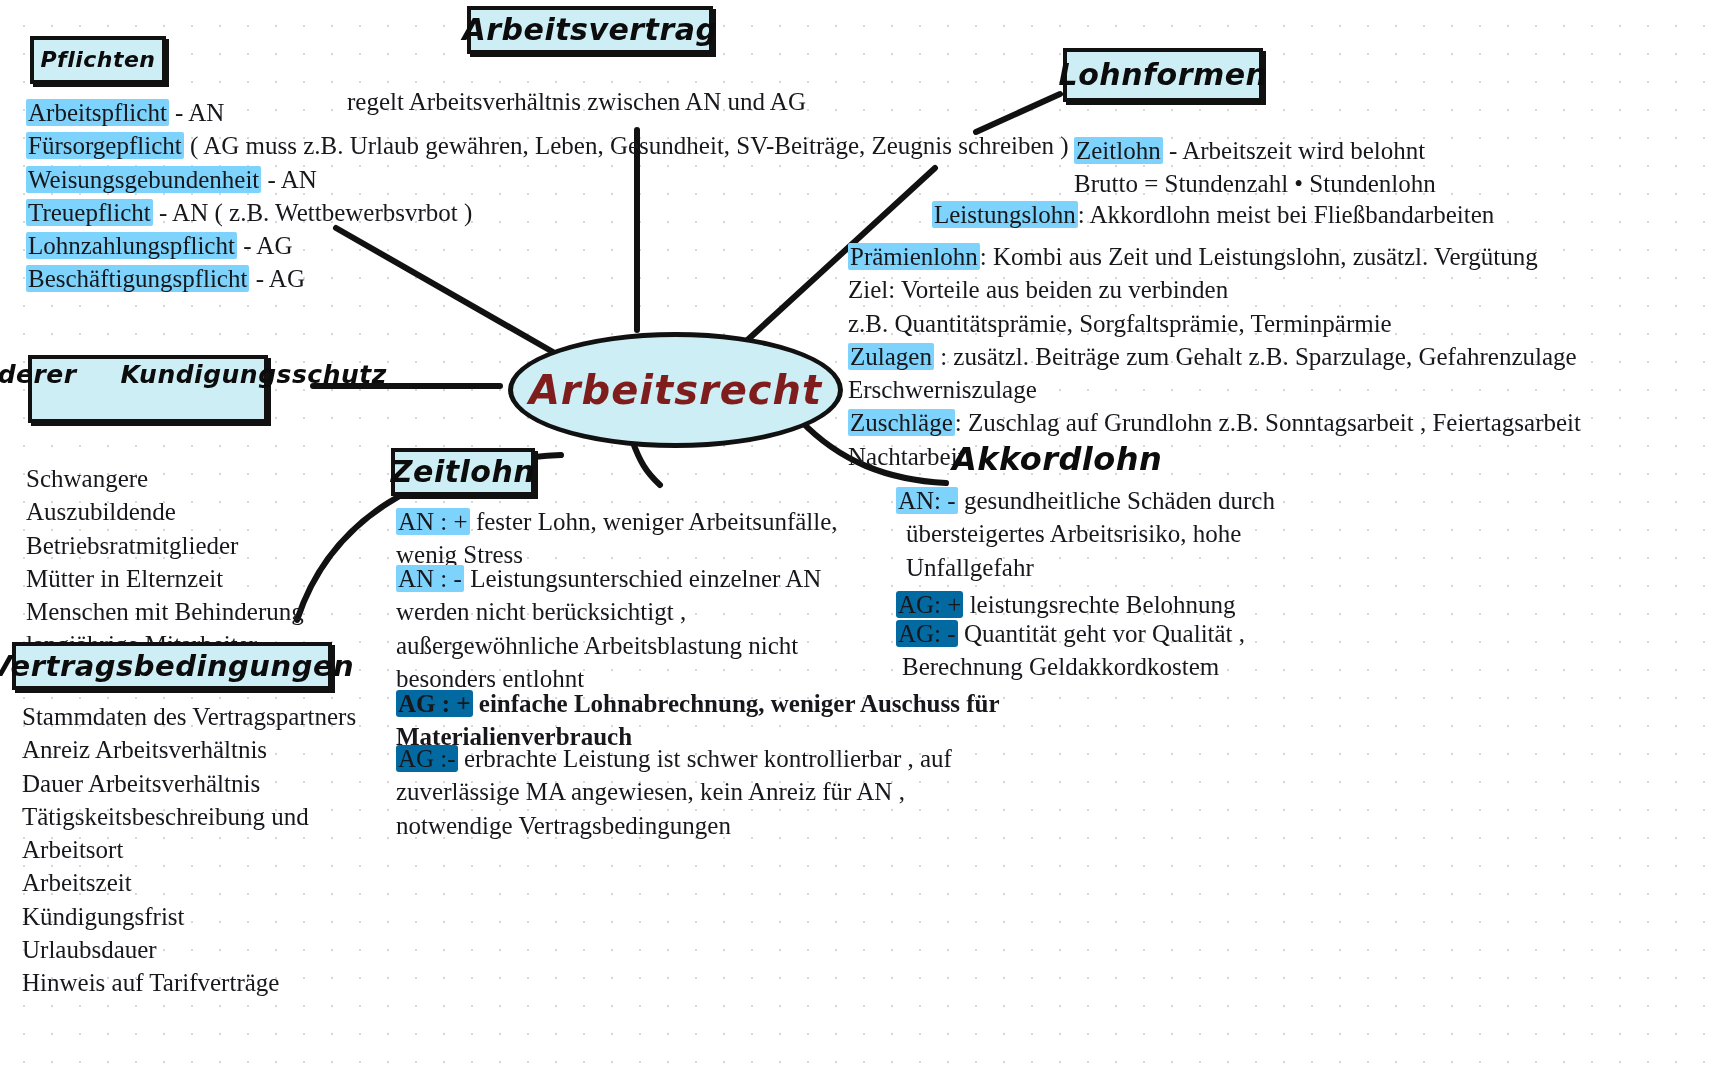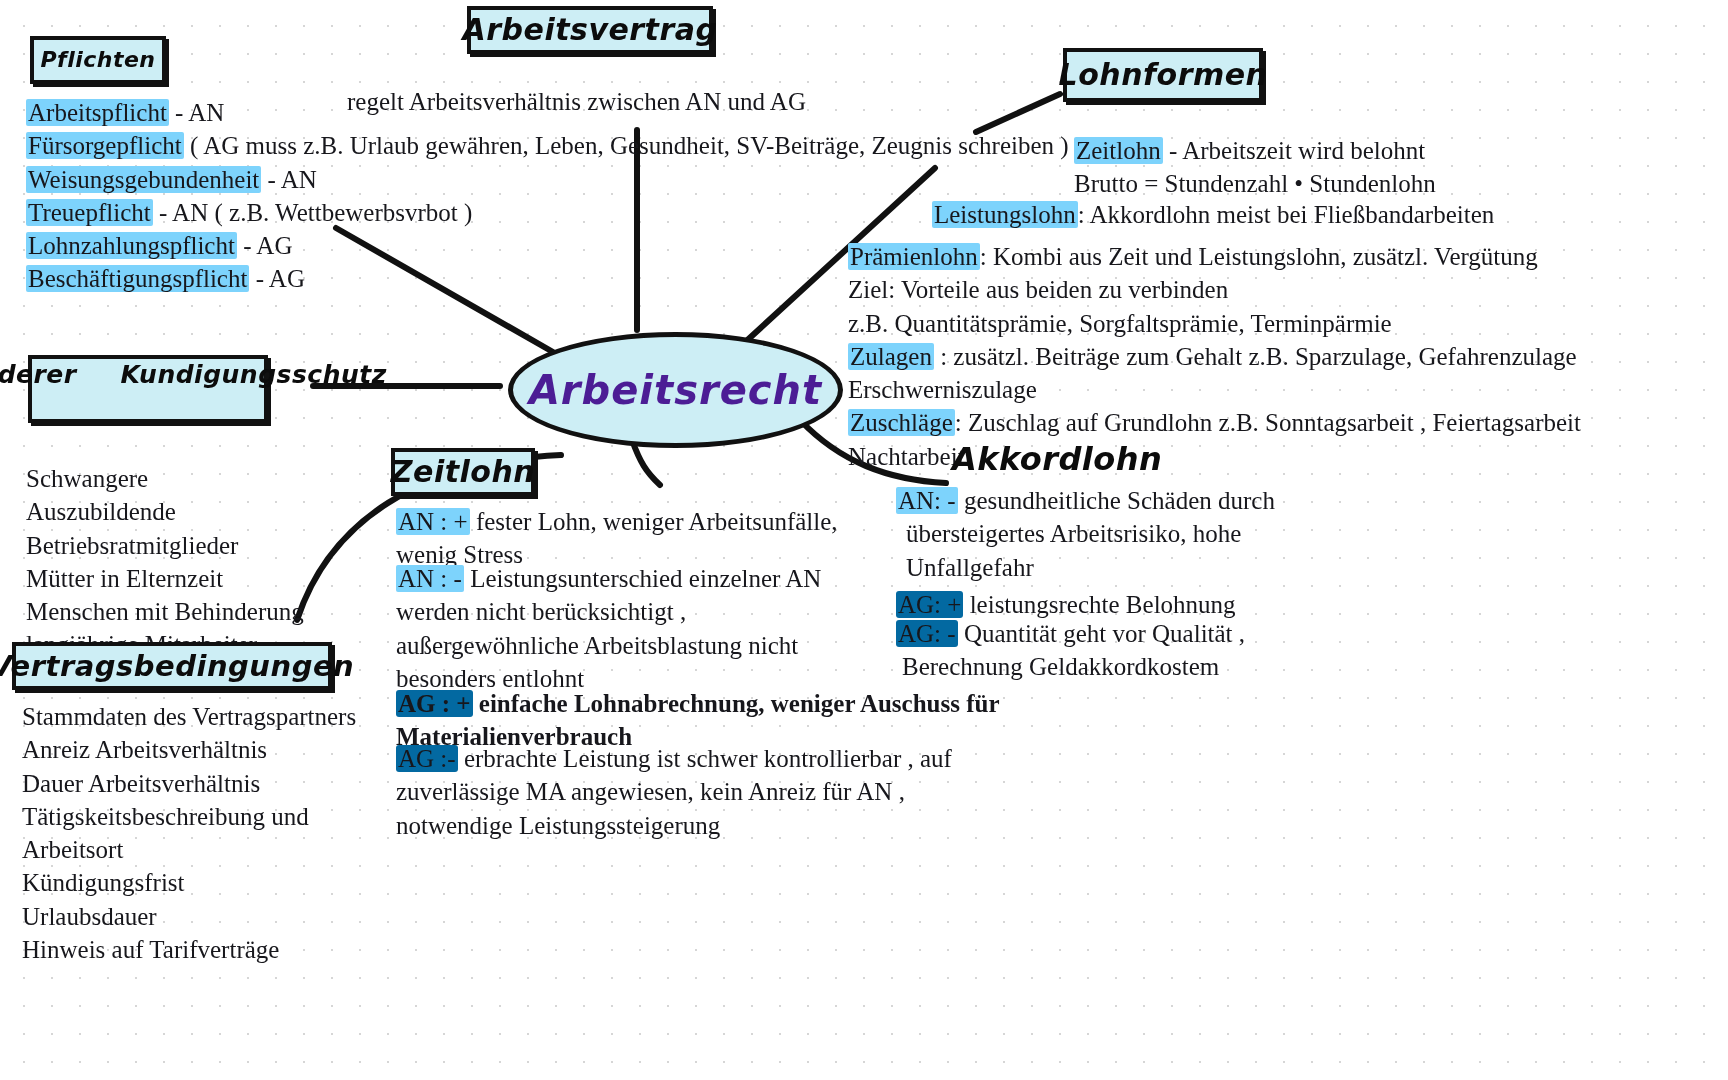--- a/index.html
+++ b/index.html
@@ -49,21 +49,21 @@
   .ellipse{
     position:absolute;
     background:#cdeef5;
     border:5px solid #111;
     border-radius:50%;
     display:flex;align-items:center;justify-content:center;
   }
   .ellipse span{
     font-family:"DejaVu Sans", sans-serif;
     font-weight:bold;font-style:italic;
-    font-size:40px;color:#4c1d95;letter-spacing:1px;
+    font-size:40px;color:#7f1d1d;letter-spacing:1px;
   }
 
   .txt{position:absolute;font-family:"Liberation Serif",serif;color:#17171c;}
   .lines{line-height:1.33;}
 
   mark.hl{background:#7dd3fc;color:inherit;padding:0 2px;border-radius:2px;}
   mark.hlb{background:#0369a1;color:inherit;padding:0 2px;border-radius:3px;}
 
   .sub{font-size:25px;}
   .body{font-size:25px;}
@@ -153,20 +153,21 @@
 
   <div class="hbox" style="left:12px;top:642px;width:320px;height:48px;font-size:29px;">
     <span>Vertragsbedingungen</span>
   </div>
   <div class="txt body lines lst" style="left:22px;top:700px;width:420px;">
     <div>Stammdaten des Vertragspartners</div>
     <div>Anreiz Arbeitsverhältnis</div>
     <div>Dauer Arbeitsverhältnis</div>
     <div>Tätigskeitsbeschreibung und</div>
     <div>Arbeitsort</div>
+    <div>Arbeitszeit</div>
     <div>Kündigungsfrist</div>
     <div>Urlaubsdauer</div>
     <div>Hinweis auf Tarifverträge</div>
   </div>
 
   <div class="hbox" style="left:391px;top:448px;width:144px;height:48px;font-size:30px;">
     <span>Zeitlohn</span>
   </div>
 
   <div class="txt body lines" style="left:396px;top:505px;width:520px;">
@@ -179,21 +180,21 @@
     <div><span>außergewöhnliche Arbeitsblastung nicht</span></div>
     <div><span>besonders entlohnt</span></div>
   </div>
   <div class="txt body lines" style="left:396px;top:687px;width:620px;font-weight:bold;">
     <div><mark class="hlb">AG : +</mark> <span>einfache Lohnabrechnung, weniger Auschuss für</span></div>
     <div><span>Materialienverbrauch</span></div>
   </div>
   <div class="txt body lines" style="left:396px;top:742px;width:620px;">
     <div><mark class="hlb">AG :-</mark> <span>erbrachte Leistung ist schwer kontrollierbar , auf</span></div>
     <div><span>zuverlässige MA angewiesen, kein Anreiz für AN ,</span></div>
-    <div><span>notwendige Leistungssteigerung</span></div>
+    <div><span>notwendige Vertragsbedingungen</span></div>
   </div>
 
   <div class="script" style="position:absolute;left:952px;top:440px;font-size:32px;">Akkordlohn</div>
 
   <div class="txt body lines" style="left:896px;top:484px;width:470px;">
     <div><mark class="hl">AN: -</mark> <span>gesundheitliche Schäden durch</span></div>
     <div style="padding-left:10px;"><span>übersteigertes Arbeitsrisiko, hohe</span></div>
     <div style="padding-left:10px;"><span>Unfallgefahr</span></div>
   </div>
   <div class="txt body lines" style="left:896px;top:588px;width:470px;">

